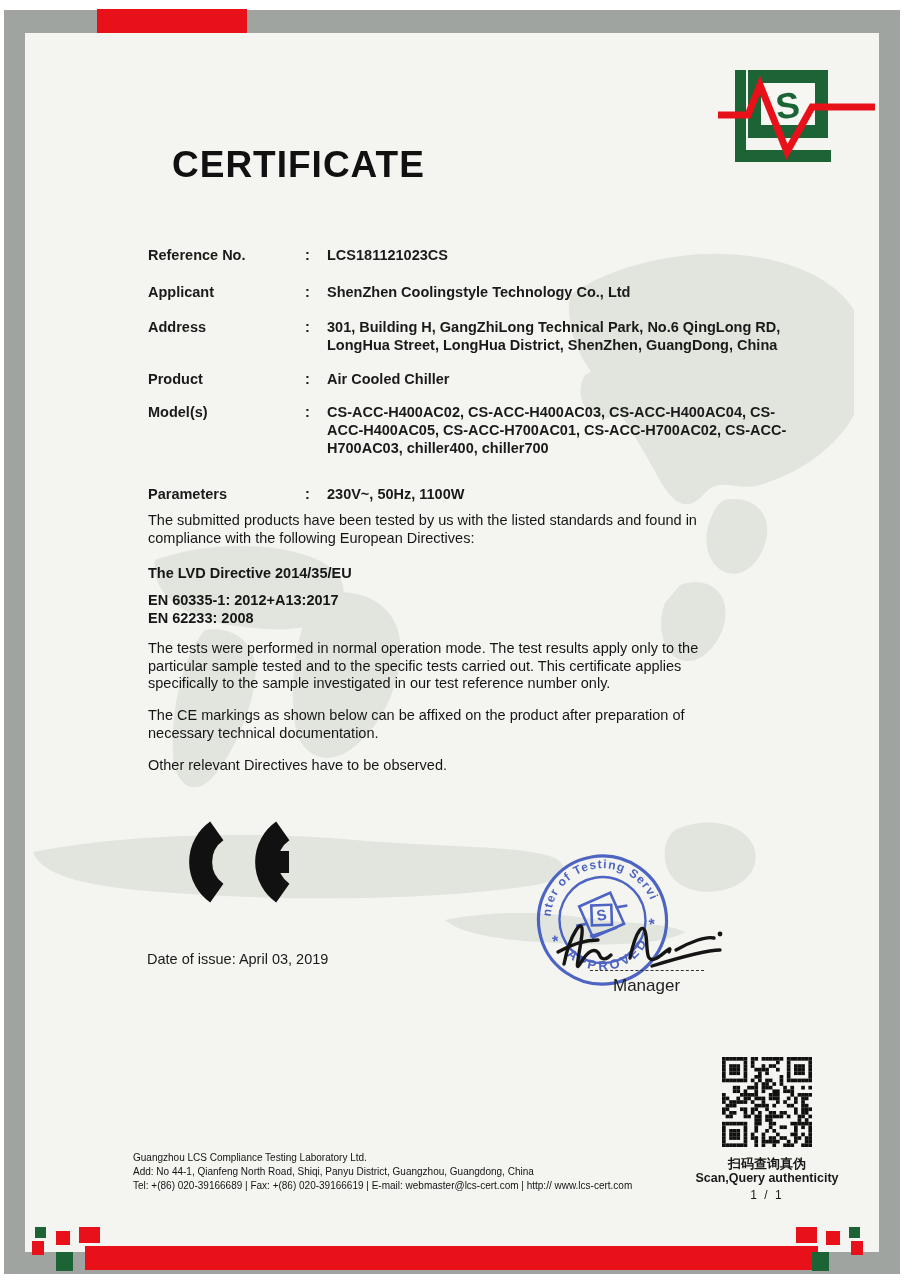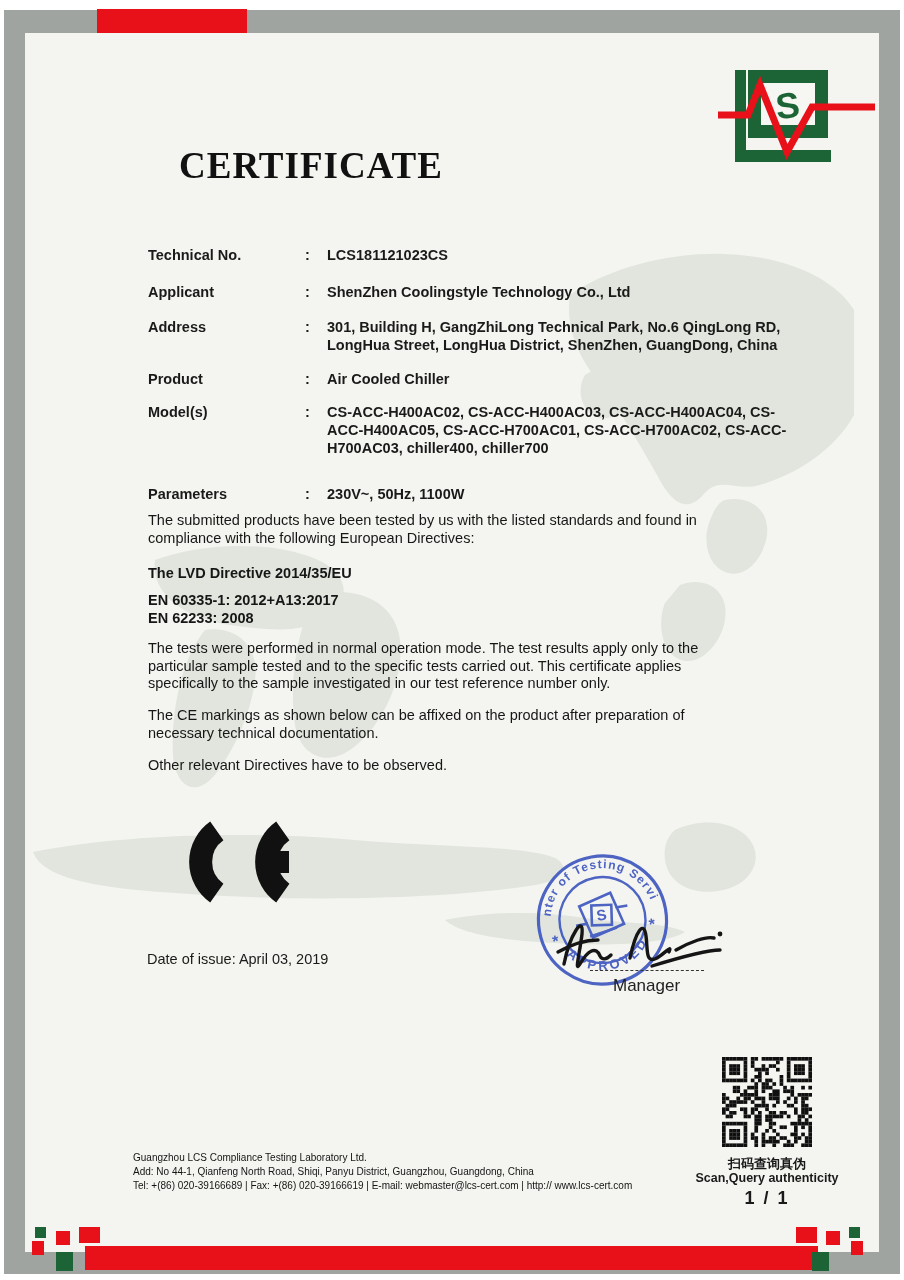--- a/index.html
+++ b/index.html
@@ -19,21 +19,21 @@
   
   .page { position:absolute; left:25px; top:33px; width:854px; height:1219px;
           background:#f4f4f0; }
 
   .map-bg { position:absolute; left:0; top:207px; width:854px; height:790px; opacity:.85; }
 
   
   .logo { position:absolute; left:690px; top:27px; width:170px; height:120px; }
 
   
-  .title-block { position:absolute; left:154px; top:111px;font-family:Liberation Serif, serif; }
+  .title-block { position:absolute; left:147px; top:111px; }
   .title-block h1 { font-size:37px; font-weight:700; letter-spacing:1px; color:#111; }
   .title-block h2 { font-size:23px; font-weight:700; color:#111; margin-top:3px; }
 
   
   .field { position:absolute; left:123px; width:640px; font-size:14.5px; font-weight:700; line-height:18px; }
   .field .lab { position:absolute; left:0; width:135px; }
   .field .col { position:absolute; left:157px; }
   .field .val { position:absolute; left:179px; width:478px; }
 
   
@@ -53,21 +53,21 @@
   .manager { position:absolute; left:588px; top:943px; font-size:17px; color:#222; }
 
   
   .footer-line { position:absolute; left:108px; font-size:10px; line-height:14px; color:#141414; }
   .f1 { top:1118px; } .f2 { top:1132px; } .f3 { top:1146px; }
 
   .qr-box { position:absolute; left:697px; top:1024px; width:90px; height:90px; }
   .qr-cap { position:absolute; left:652px; width:180px; text-align:center; font-weight:700; }
   .qr-zh  { top:1122px; font-size:13px; }
   .qr-en  { top:1138px; font-size:12.5px; }
-  .page-num { position:absolute; left:652px; top:1155px; width:180px; text-align:center; font-size:18px; font-weight:700; letter-spacing:2px; }
+  .page-num { position:absolute; left:652px; top:1155px; width:180px; text-align:center; font-size:12px; font-weight:400; letter-spacing:2px; }
 
   
   .dec { position:absolute; }
   .red  { background:#e8111a; }
   .green{ background:#1c6336; }
   .bottom-red-bar { position:absolute; left:85px; top:1246px; width:733px; height:24px; background:#e8111a; }
 </style>
 </head>
 <body>
 
@@ -103,21 +103,21 @@
       <rect x="46" y="23" width="54" height="42" fill="#f6f6f3"></rect>
       <text x="73" y="58" font-family="Liberation Sans, DejaVu Sans, sans-serif" font-size="36" font-weight="700" fill="#1c6336" text-anchor="middle" transform="rotate(-6 73 48)">S</text>
       <polyline points="3,55 33,55 45,25 72,92 97,47 160,47" fill="none" stroke="#e8111a" stroke-width="7"></polyline>
     </svg>
 
     <div class="title-block">
       <h1>CERTIFICATE</h1>
     </div>
 
     <div class="field" style="top:213px">
-      <span class="lab">Technical No.</span>
+      <span class="lab">Reference No.</span>
       <span class="col">:</span>
       <span class="val">LCS181121023CS</span>
     </div>
     <div class="field" style="top:250px">
       <span class="lab">Applicant</span>
       <span class="col">:</span>
       <span class="val">ShenZhen Coolingstyle Technology Co., Ltd</span>
     </div>
     <div class="field" style="top:285px">
       <span class="lab">Address</span>

